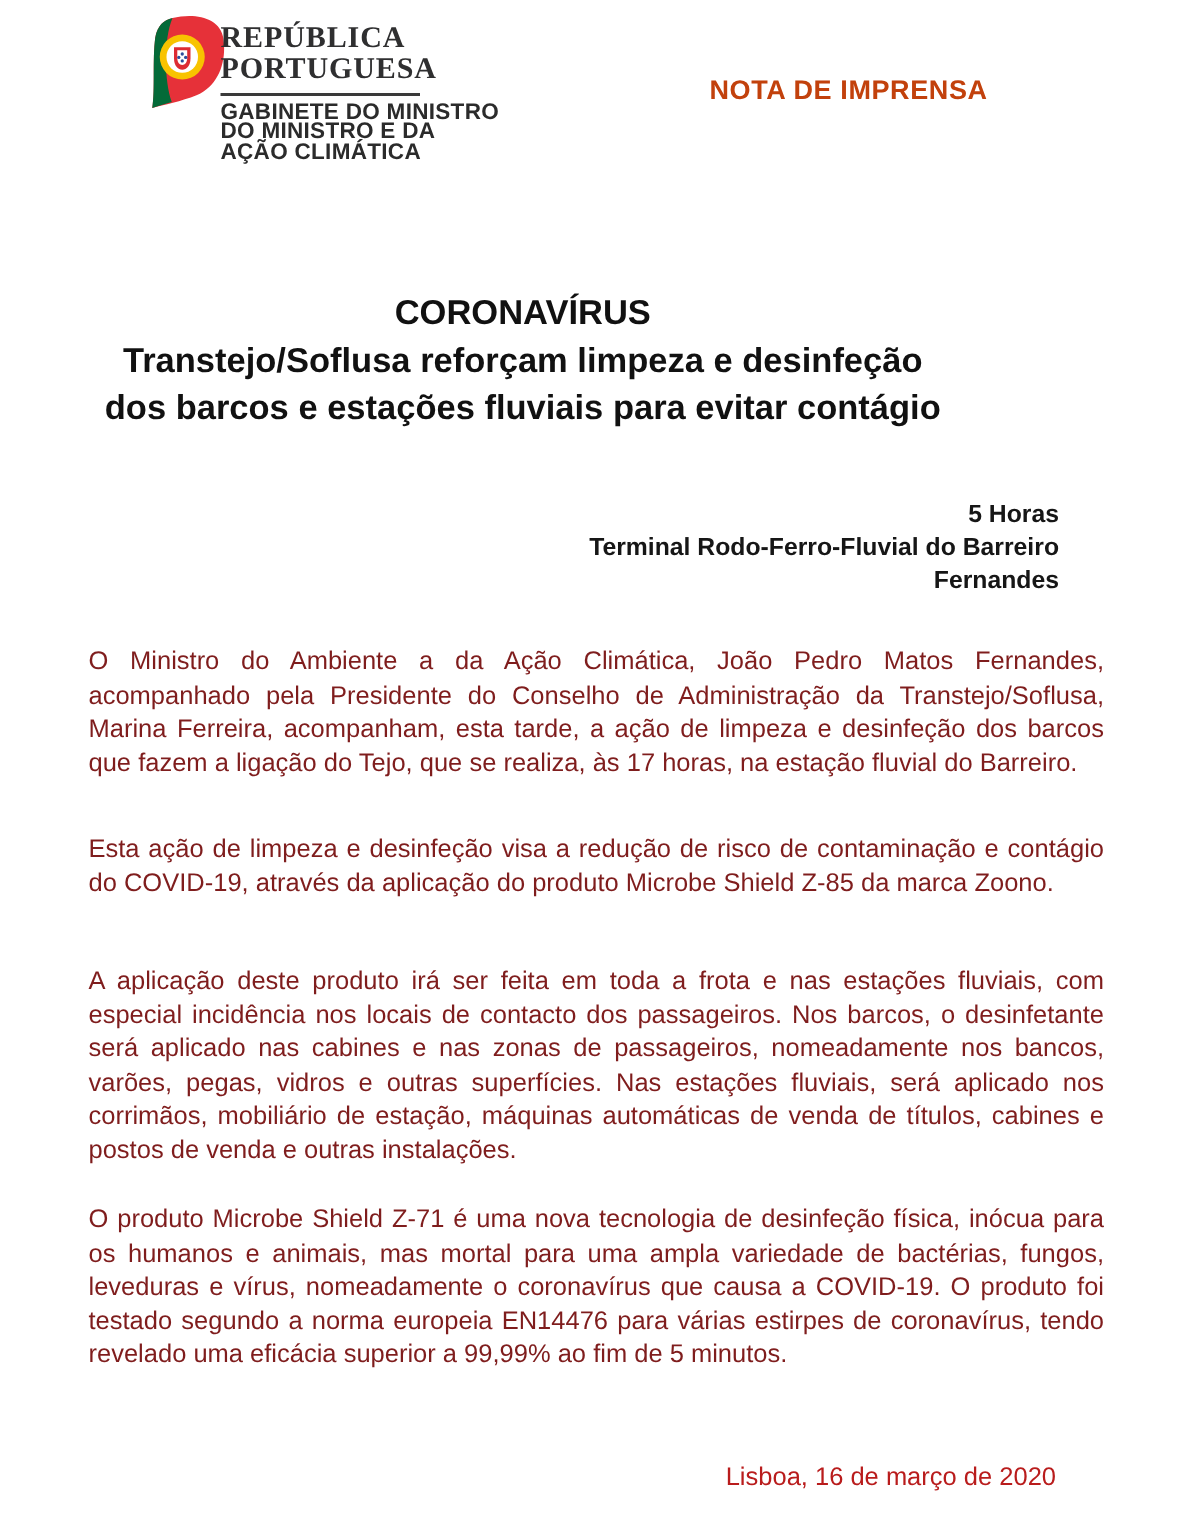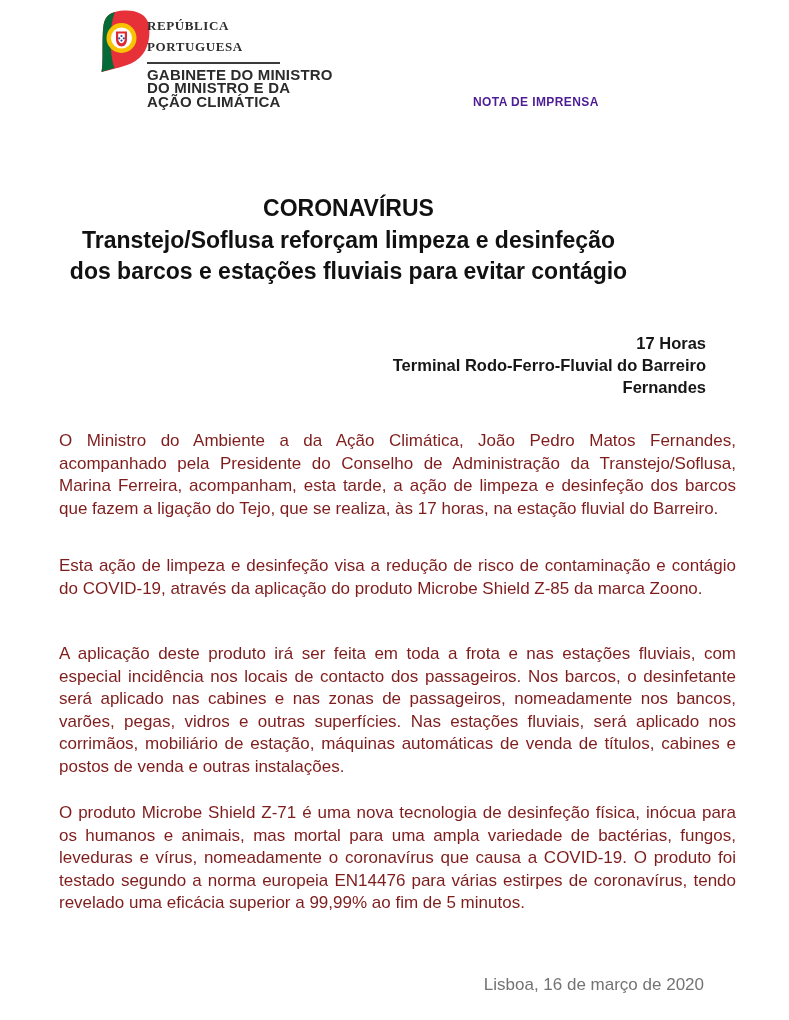--- a/index.html
+++ b/index.html
@@ -11,39 +11,38 @@
     color:#1a1a1a;
     overflow:hidden;
   }
 
   
   .flag{position:absolute;left:96px;top:10px;}
   .brand{position:absolute;left:147px;top:15px;}
   .brand-name{
     font-family:"Liberation Serif", serif;
     font-weight:bold;
-    font-size:13px;line-height:21px;
+    font-size:20px;line-height:21px;
     letter-spacing:0.6px;
     color:#2f2f30;
   }
   .brand-divider{
     margin-top:5px;
     width:133px;height:2px;background:#3a3a3a;
   }
   .brand-dept{
     margin-top:4px;
     font-size:15px;line-height:13.4px;
     font-weight:bold;letter-spacing:0.2px;
     color:#2b2b2b;
   }
   .nota{
     position:absolute;left:473px;top:50px;
-    font-size:12px;font-weight:bold;letter-spacing:0.4px;
-    color:#4c1d95;
-    margin-top:45px;
+    font-size:18px;font-weight:bold;letter-spacing:0.4px;
+    color:#c2410c;
   }
 
   
   .doc-title{
     position:absolute;left:0;top:193px;width:697px;
     text-align:center;
     font-size:23px;line-height:31.5px;font-weight:bold;
     color:#111111;
   }
 
@@ -64,21 +63,21 @@
     color:#7f1d1d;
   }
   .p1{top:430px;}
   .p2{top:555px;}
   .p3{top:643px;}
   .p4{top:802px;}
 
   
   .dateline{
     position:absolute;right:85px;top:975px;
-    font-size:17px;color:#737373;
+    font-size:17px;color:#b91c1c;
   }
 </style>
 </head>
 <body>
 
 <div class="page">
 
   <svg class="flag" width="57" height="63" viewBox="0 0 57 63" aria-hidden="true">
     <path d="M19 2 C33 -1.5 51 1 53 16 C55 31 50 47 35 53.5 C25 57.5 13 60 5.5 62 C7.5 50 5.5 30 7.5 15 C9 7 13 3.5 19 2 Z" fill="#e63139"></path>
     <path d="M19 2 C13 3.5 9 7 7.5 15 C5.5 30 7.5 50 5.5 62 C9.5 60.5 14 59.5 18.5 58 C13.5 44 13 16 19 2 Z" fill="#046a38"></path>
@@ -107,21 +106,21 @@
 
   <div class="nota">NOTA DE IMPRENSA</div>
 
   <div class="doc-title">
     <div>CORONAVÍRUS</div>
     <div>Transtejo/Soflusa reforçam limpeza e desinfeção</div>
     <div>dos barcos e estações fluviais para evitar contágio</div>
   </div>
 
   <div class="event-info">
-    <div>17 Horas</div>
+    <div>5 Horas</div>
     <div>Terminal Rodo-Ferro-Fluvial do Barreiro</div>
     <div>Fernandes</div>
   </div>
 
   <p class="body-par p1">O Ministro do Ambiente a da Ação Climática, João Pedro Matos Fernandes, acompanhado pela Presidente do Conselho de Administração da Transtejo/Soflusa, Marina Ferreira, acompanham, esta tarde, a ação de limpeza e desinfeção dos barcos que fazem a ligação do Tejo, que se realiza, às 17 horas, na estação fluvial do Barreiro.</p>
   <p class="body-par p2">Esta ação de limpeza e desinfeção visa a redução de risco de contaminação e contágio do COVID-19, através da aplicação do produto Microbe Shield Z-85 da marca Zoono.</p>
   <p class="body-par p3">A aplicação deste produto irá ser feita em toda a frota e nas estações fluviais, com especial incidência nos locais de contacto dos passageiros. Nos barcos, o desinfetante será aplicado nas cabines e nas zonas de passageiros, nomeadamente nos bancos, varões, pegas, vidros e outras superfícies. Nas estações fluviais, será aplicado nos corrimãos, mobiliário de estação, máquinas automáticas de venda de títulos, cabines e postos de venda e outras instalações.</p>
   <p class="body-par p4">O produto Microbe Shield Z-71 é uma nova tecnologia de desinfeção física, inócua para os humanos e animais, mas mortal para uma ampla variedade de bactérias, fungos, leveduras e vírus, nomeadamente o coronavírus que causa a COVID-19. O produto foi testado segundo a norma europeia EN14476 para várias estirpes de coronavírus, tendo revelado uma eficácia superior a 99,99% ao fim de 5 minutos.</p>
 
   <div class="dateline">Lisboa, 16 de março de 2020</div>

